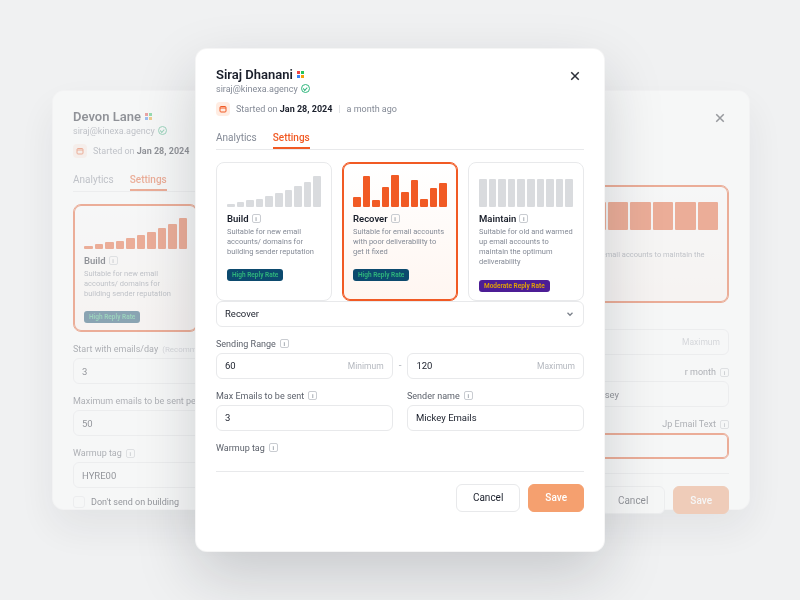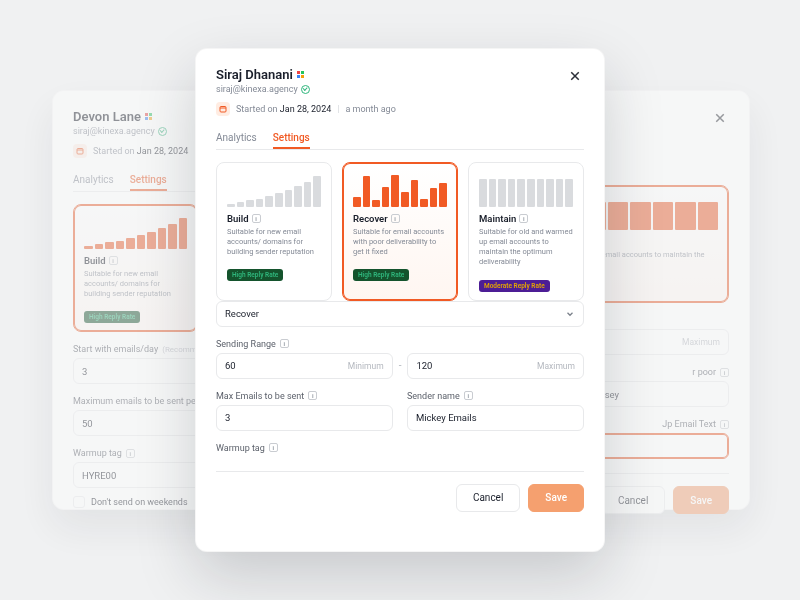--- a/index.html
+++ b/index.html
@@ -22,45 +22,45 @@
   .dlg{position:absolute;background:var(--card);border-radius:12px;box-shadow:var(--shadow);padding:18px 20px 16px 20px;border:1px solid rgba(0,0,0,.04)}
   .dlg.ghost{filter:blur(.4px) saturate(.9);opacity:.45;box-shadow:0 18px 40px rgba(20,25,40,.15)}
 
   .hdr{display:flex;align-items:flex-start;justify-content:space-between}
   .ttl{font-size:13px;font-weight:600;color:var(--ink);display:flex;align-items:center;gap:4px}
   .sq{display:inline-grid;grid-template-columns:3px 3px;grid-template-rows:3px 3px;gap:1px}
   .sq span{width:3px;height:3px;display:block}
   .sq span:nth-child(1){background:#ef4444}.sq span:nth-child(2){background:#22c55e}.sq span:nth-child(3){background:#3b82f6}.sq span:nth-child(4){background:#f59e0b}
   .close{width:18px;height:18px;display:flex;align-items:center;justify-content:center;cursor:pointer;color:#2b2f38}
   .close svg{width:12px;height:12px}
-  .email{font-size:9px;color:var(--muted);margin-top:2px;display:flex;align-items:center;gap:3px}
+  .email{font-size:9px;color:var(--muted);margin-top:2px;display:flex;align-items:flex-start;gap:3px}
   .check{width:9px;height:9px;border:1px solid var(--green);border-radius:50%;display:inline-flex;align-items:center;justify-content:center}
   .check::after{content:"";width:3px;height:1.5px;border-left:1px solid var(--green);border-bottom:1px solid var(--green);transform:rotate(-45deg);margin-top:-1px}
   .meta{display:flex;align-items:center;gap:6px;font-size:9px;color:var(--muted);margin-top:8px}
   .metabadge{width:14px;height:14px;border-radius:4px;background:#ffece2;display:flex;align-items:center;justify-content:center}
   .metabadge svg{width:8px;height:8px;stroke:var(--accent);fill:none;stroke-width:2}
-  .meta b{color:var(--ink);font-weight:400}
+  .meta b{color:var(--ink);font-weight:700}
   .pipe{color:#d5d8dc}
 
   .tabs{display:flex;gap:16px;border-bottom:1px solid var(--line);margin-top:10px;font-size:10px}
   .tab{padding:6px 0;color:var(--muted);cursor:pointer}
   .tab.active{color:var(--accent);font-weight:500;box-shadow:inset 0 -2px 0 var(--accent)}
 
   .opts{display:flex;gap:10px;margin-top:12px}
   .opt{flex:1;border:1px solid var(--line);border-radius:8px;padding:10px 10px 8px 10px;background:#fff;position:relative}
   .opt.sel{border-color:var(--accent);box-shadow:0 0 0 1px var(--accent) inset;background:linear-gradient(#fff,#fff6f1)}
   .bars{height:34px;display:flex;align-items:flex-end;gap:2px;margin-bottom:6px}
   .bars span{flex:1;background:var(--accent);border-radius:1px}
   .bars.dim span{background:#d9dbde}
   .opt h4{margin:0;font-size:9.5px;font-weight:600;color:var(--ink);display:flex;align-items:center;gap:3px}
   .info{width:9px;height:9px;border:1px solid #c9ccd1;border-radius:2px;display:inline-flex;align-items:center;justify-content:center;font-size:6px;color:#9aa0a8;font-weight:700}
   .info::after{content:"i"}
   .opt p{margin:3px 0 5px 0;font-size:7.5px;line-height:1.35;color:var(--muted)}
   .pill{display:inline-block;font-size:6.5px;font-weight:600;padding:2px 5px;border-radius:3px}
-  .pill.green{background:#14532d;color:var(--green)}
+  .pill.green{background:#0c4a6e;color:var(--green)}
   .pill.yellow{background:#4c1d95;color:var(--yellow)}
 
   .lbl{font-size:9px;color:#5c616b;margin:12px 0 4px 0;display:flex;align-items:center;gap:4px}
   .lbl .hint{font-size:8px;color:#b4b8bf}
   .field,.select{width:100%;height:26px;border:1px solid var(--line);border-radius:6px;background:#fff;font-size:9.5px;color:var(--ink);padding:0 8px;display:flex;align-items:center;justify-content:space-between}
   .field.orange{border-color:var(--accent);box-shadow:0 0 0 1px var(--accent) inset}
   .select svg{width:10px;height:10px;stroke:#7a808a;fill:none;stroke-width:2}
   .range{display:flex;align-items:center;gap:6px}
   .range .field{flex:1}
   .suffix{font-size:8.5px;color:#b4b8bf}
@@ -157,21 +157,21 @@
       </div>
     <div class="lbl">
         <span>Warmup tag</span>
         <span class="info"></span>
       </div>
     <div class="field">
         <span>HYRE00</span>
       </div>
     <div class="chk">
         <span class="box"></span>
-        <span>Don't send on weekends</span>
+        <span>Don't send on building</span>
       </div>
   </div>
 
   <div class="dlg ghost" style="left:430px;top:90px;width:320px;height:420px">
     <div class="hdr">
         <div></div>
         <div class="close">
           <svg viewBox="0 0 16 16">
             <path d="M3 3l10 10M13 3L3 13" stroke="currentColor" stroke-width="2"></path>
           </svg>
@@ -207,21 +207,21 @@
         <p>Suitable for old and warmed up email accounts to maintain the optimum deliverability</p>
         <span class="pill yellow">Moderate Reply Rate</span>
       </div>
     </div>
     <div style="height:26px"></div>
     <div class="field" style="width:60%;margin-left:auto">
         <span></span>
         <span class="suffix">Maximum</span>
       </div>
     <div class="lbl" style="justify-content:flex-end">
-        <span>r poor</span>
+        <span>r month</span>
         <span class="info"></span>
       </div>
     <div class="field" style="width:60%;margin-left:auto">
         <span>key Hussey</span>
       </div>
     <div class="lbl" style="justify-content:flex-end">
         <span>Jp Email Text</span>
         <span class="info"></span>
       </div>
     <div class="field orange" style="width:60%;margin-left:auto"></div>

